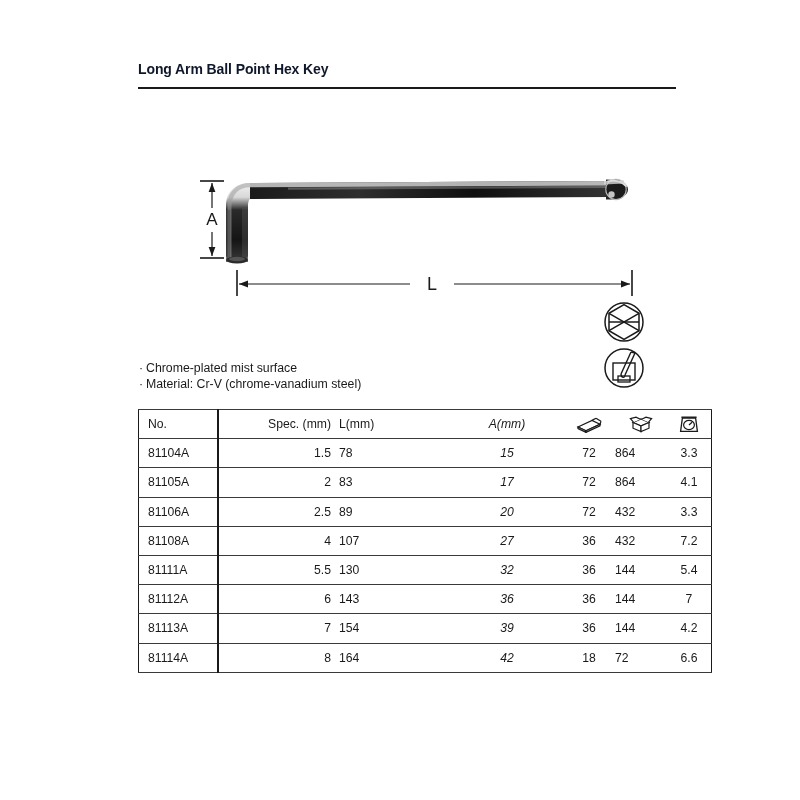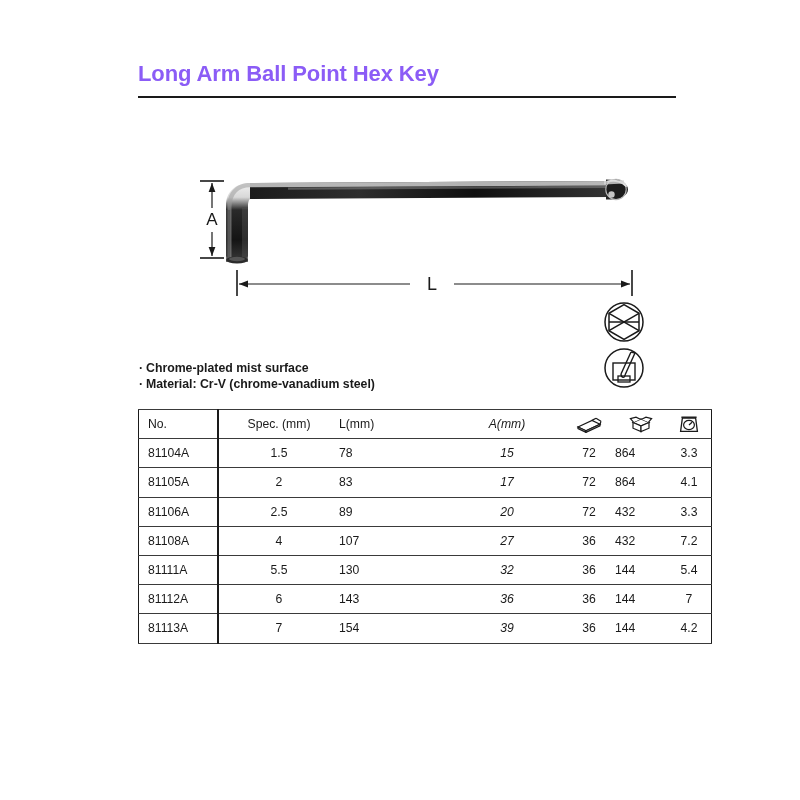--- a/index.html
+++ b/index.html
@@ -24,24 +24,24 @@
   }
 
   
   .title-block {
     position: absolute;
     left: 138px;
     top: 62px;
     width: 538px;
   }
   .product-title {
-    font-size: 22px;
+    font-size: 14px;
     font-weight: bold;
     letter-spacing: -0.1px;
-    color: #8b5cf6;
+    color: #0f172a;
     margin: 0;
     padding: 0 0 10px 0;
     line-height: 1.1;
     white-space: nowrap;
   }
   .title-rule {
     width: 538px;
     height: 1.6px;
     background: #1a1a1a;
   }
@@ -69,21 +69,20 @@
   .features {
     position: absolute;
     left: 139px;
     top: 361px;
     font-size: 12.3px;
     line-height: 15.6px;
     color: #1a1a1a;
   }
   .feature-line {
     white-space: nowrap;
-    font-weight: bold;
   }
   .bullet-dot {
     display: inline-block;
     width: 7px;
     font-size: 12.3px;
   }
 
   
   .spec-table-wrap {
     position: absolute;
@@ -110,21 +109,21 @@
   }
   
   table.spec-table {
     border-left: 1.6px solid #1a1a1a;
     border-right: 1.6px solid #1a1a1a;
     border-top: 1.6px solid #1a1a1a;
     border-bottom: 1.6px solid #1a1a1a;
   }
   .c-no    { width: 69px;  text-align: left;  padding-left: 9px !important;
              border-right: 2.2px solid #1a1a1a; }
-  .c-spec  { width: 104px; text-align: center;  padding-left: 8px !important; }
+  .c-spec  { width: 104px; text-align: right;  padding-left: 8px !important; }
   .c-l     { width: 104px; text-align: left;  padding-left: 8px !important; }
   .c-a     { width: 112px; text-align: center;  padding-left: 8px !important; font-style: italic; }
   .c-inner { width: 52px;  text-align: center; }
   .c-outer { width: 52px;  }
   .c-wt    { width: 44px;  text-align: center; }
 
   .hdr-icon-cell svg { display: inline-block; vertical-align: middle; }
 
   
   thead th { height: 29px; }
@@ -347,17 +346,26 @@
         </tr>
         <tr>
           <td class="c-no">81113A</td>
           <td class="c-spec">7</td>
           <td class="c-l">154</td>
           <td class="c-a">39</td>
           <td class="c-inner">36</td>
           <td class="c-outer">144</td>
           <td class="c-wt">4.2</td>
         </tr>
+        <tr>
+          <td class="c-no">81114A</td>
+          <td class="c-spec">8</td>
+          <td class="c-l">164</td>
+          <td class="c-a">42</td>
+          <td class="c-inner">18</td>
+          <td class="c-outer">72</td>
+          <td class="c-wt">6.6</td>
+        </tr>
       </tbody>
     </table>
   </div>
 
 </div>
 
 </body></html>

